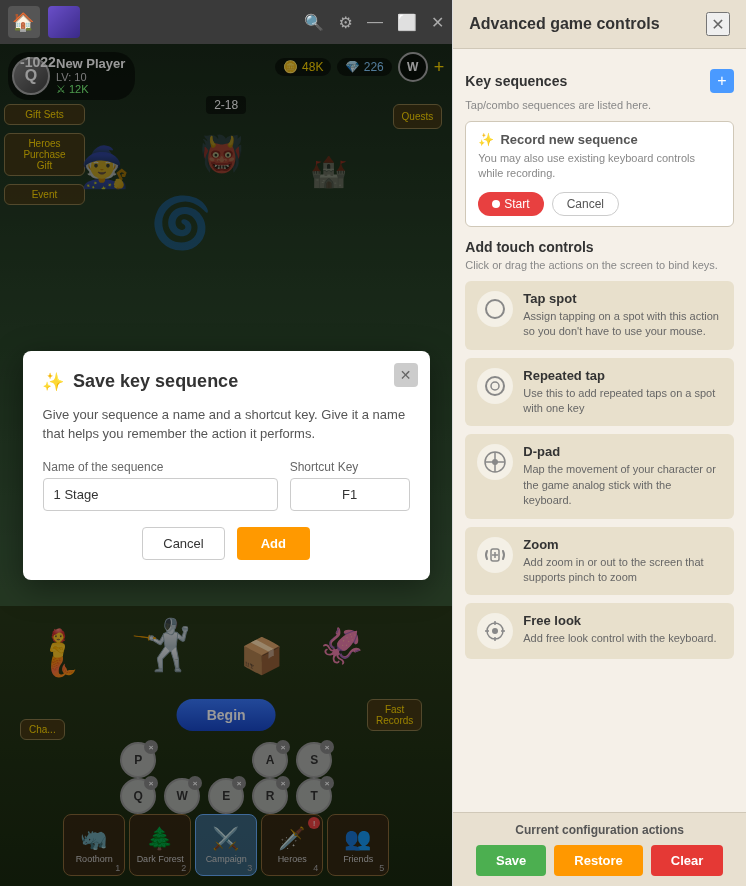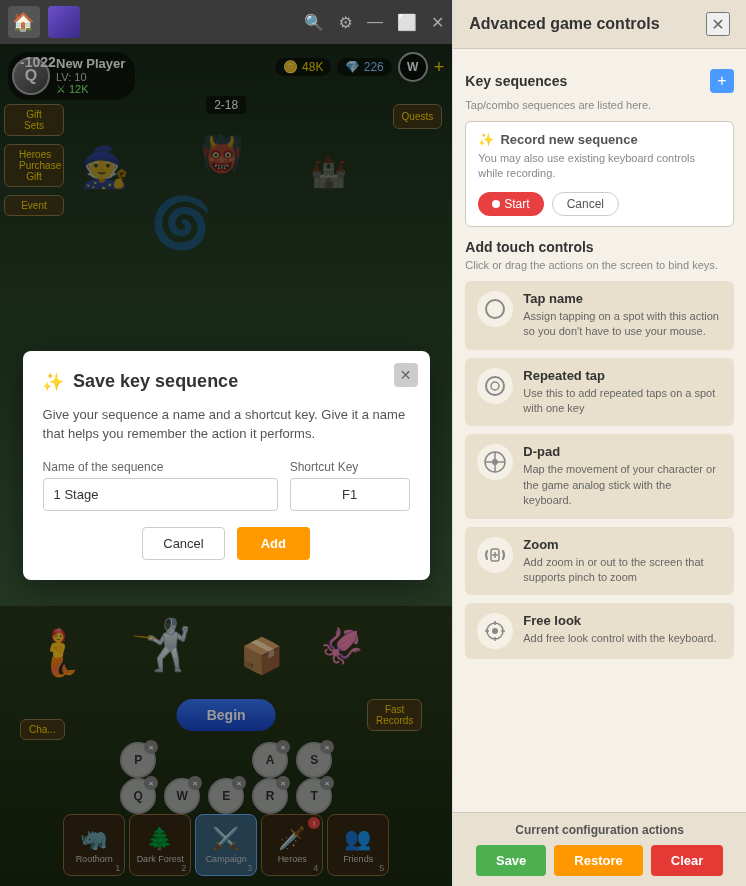--- a/index.html
+++ b/index.html
@@ -129,21 +129,21 @@
       display: flex; flex-direction: column; gap: 8px;
     }
     .side-item {
       background: rgba(80,60,20,0.7);
       border: 1px solid #8a7a4a;
       border-radius: 6px;
       padding: 4px 14px;
       color: #ffd700;
       font-size: 10px;
       text-align: center;
-      width: 60px;
+      width: 81px;
     }
 
     
     .game-bottom {
       position: absolute;
       bottom: 0; left: 0; right: 0;
       height: 280px;
       background: linear-gradient(180deg, #2a3a1a, #1a2a10);
     }
 
@@ -801,21 +801,21 @@
       <div class="touch-section-title">Add touch controls</div>
       <div class="touch-section-desc">Click or drag the actions on the screen to bind keys.</div>
 
       <div class="control-card">
         <div class="card-icon-area">
           <svg width="22" height="22" viewBox="0 0 22 22">
             <circle cx="11" cy="11" r="9" fill="none" stroke="#888" stroke-width="2"></circle>
           </svg>
         </div>
         <div class="card-content">
-          <div class="card-title">Tap name</div>
+          <div class="card-title">Tap spot</div>
           <div class="card-desc">Assign tapping on a spot with this action so you don't have to use your mouse.</div>
         </div>
       </div>
 
       <div class="control-card">
         <div class="card-icon-area">
           <svg width="22" height="22" viewBox="0 0 22 22">
             <circle cx="11" cy="11" r="9" fill="none" stroke="#888" stroke-width="2"></circle>
             <circle cx="11" cy="11" r="4" fill="none" stroke="#888" stroke-width="1.5"></circle>
           </svg>

